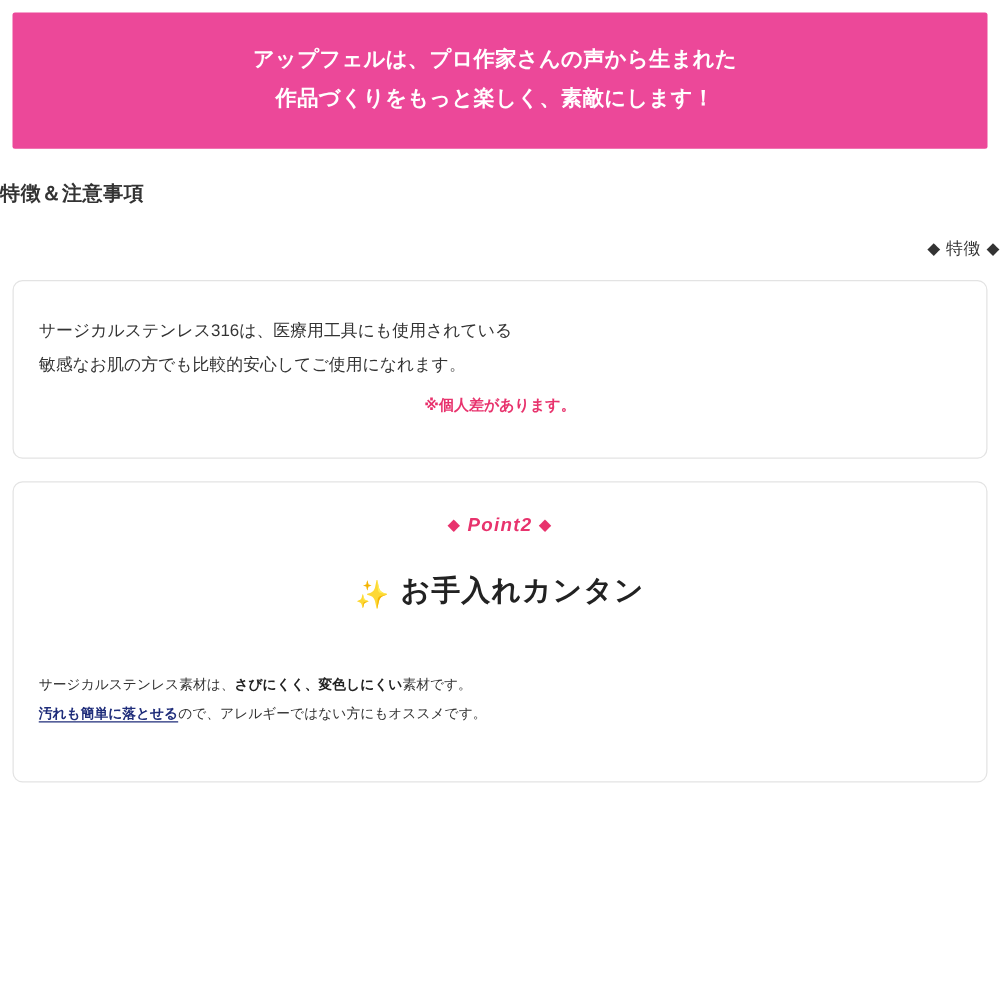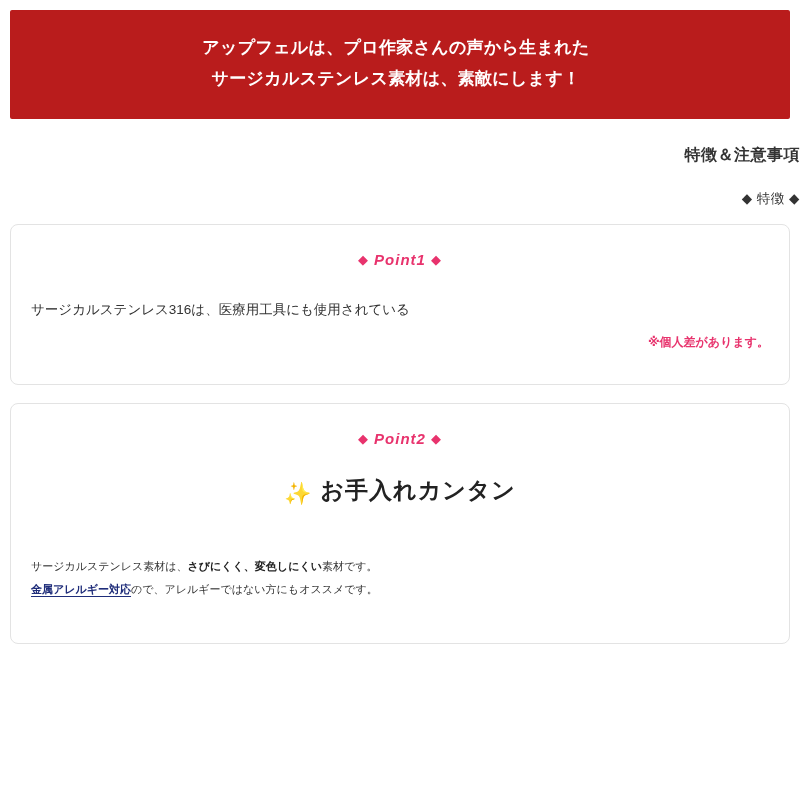--- a/index.html
+++ b/index.html
@@ -17,37 +17,37 @@
 
   .page {
     width: 800px;
     box-sizing: border-box;
     padding: 10px 0 0 0;
   }
 
   
   .hero {
     margin: 0 10px;
-    background: #b91c1c;
+    background: #ec4899;
     color: #ffffff;
     text-align: center;
     padding: 22px 20px 24px 12px;
     box-sizing: border-box;
     border-radius: 2px;
   }
   .hero-line {
     font-size: 17px;
     line-height: 1.85;
     font-weight: 700;
     letter-spacing: 0.3px;
   }
 
   
   .section-title {
-    text-align: right;
+    text-align: left;
     font-size: 16px;
     font-weight: 700;
     color: #333333;
     margin: 26px 0 0 0;
     letter-spacing: 0.5px;
   }
   .section-sub {
     text-align: right;
     font-size: 13.5px;
     color: #333333;
@@ -138,68 +138,64 @@
     font-weight: 700;
     color: #1f2d7a;
     text-decoration: underline;
     text-underline-offset: 3px;
   }
   .u-strong {
     font-weight: 700;
     color: #222222;
   }
   .note {
-    text-align: right;
+    text-align: center;
     color: #e8336d;
     font-size: 12px;
     font-weight: 700;
     line-height: 1.9;
   }
   .spacer-8 { height: 8px; }
   .spacer-14 { height: 14px; }
 </style>
 </head>
 <body>
 
 <div class="page">
 
   <div class="hero">
     <div class="hero-line">アップフェルは、プロ作家さんの声から生まれた</div>
-    <div class="hero-line">サージカルステンレス素材は、素敵にします！</div>
+    <div class="hero-line">作品づくりをもっと楽しく、素敵にします！</div>
   </div>
 
   <div class="section-title">特徴＆注意事項</div>
   <div class="section-sub">◆ 特徴 ◆</div>
 
   <div class="card">
-    <div class="point-label">
-      <span class="diamond">◆</span>
-      <span>Point1</span>
-      <span class="diamond">◆</span>
-    </div>
 
 
     <div class="body-line">サージカルステンレス316は、医療用工具にも使用されている</div>
+    <div class="body-line">敏感なお肌の方でも比較的安心してご使用になれます。</div>
     <div class="spacer-8"></div>
     <div class="note">※個人差があります。</div>
   </div>
 
   <div class="card second">
     <div class="point-label">
       <span class="diamond">◆</span>
       <span>Point2</span>
       <span class="diamond">◆</span>
     </div>
 
     <div class="card-heading">
       <span class="lead-icon sparkle">✨</span><span>お手入れカンタン</span>
     </div>
 
     <div class="spacer-14"></div>
     <div class="body-line big">
       <span>サージカルステンレス素材は、</span><span class="u-strong">さびにくく、変色しにくい</span><span>素材です。</span>
     </div>
     <div class="body-line big">
-      <span class="u-link">金属アレルギー対応</span><span>ので、アレルギーではない方にもオススメです。</span>
+      <span class="u-link">汚れも簡単に落とせる</span><span>ので、アレルギーではない方にもオススメです。</span>
     </div>
   </div>
 
 </div>
 
 </body></html>

